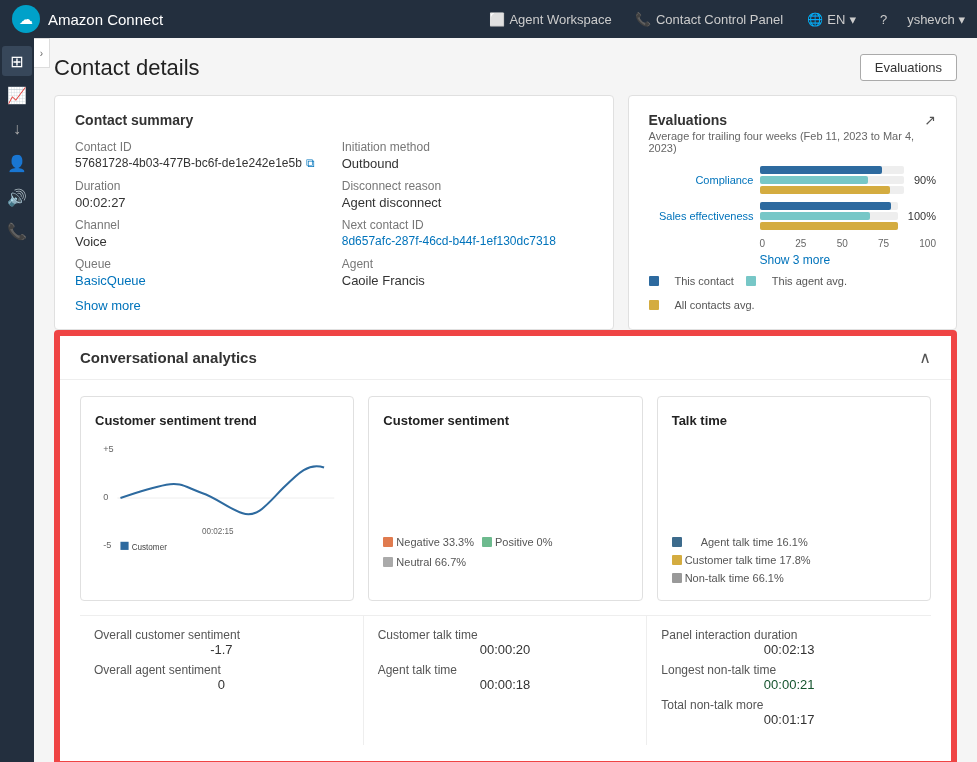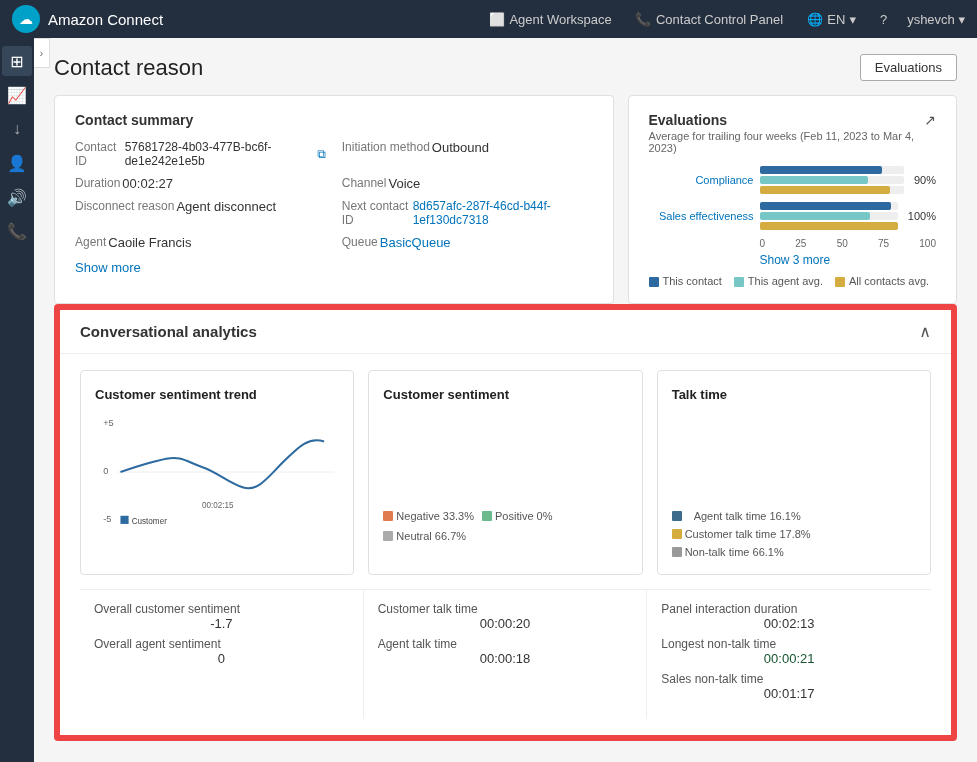--- a/index.html
+++ b/index.html
@@ -144,21 +144,21 @@
       margin-bottom: 12px;
     }
 
     .cs-grid {
       display: grid;
       grid-template-columns: 1fr 1fr;
       gap: 8px 16px;
     }
     .cs-row {
       display: flex;
-      flex-direction: row;
+      flex-direction: column;
       gap: 2px;
     }
     .cs-label { color: #777; font-size: 12px; }
     .cs-value { font-size: 13px; color: #333; font-weight: 500; }
     .cs-value.link { color: #0073bb; cursor: pointer; }
     .cs-contact-id {
       display: flex; align-items: center; gap: 4px;
     }
     .cs-contact-id .copy-icon { color: #0073bb; cursor: pointer; font-size: 12px; }
 
@@ -222,21 +222,21 @@
     .eval-show-more { color: #0073bb; font-size: 12px; cursor: pointer; margin-top: 4px; margin-left: 111px; }
 
     .eval-legend {
       display: flex;
       gap: 12px;
       margin-top: 8px;
       font-size: 11px;
       color: #555;
       flex-wrap: wrap;
     }
-    .eval-legend-item { display: flex; align-items: flex-end; gap: 4px; }
+    .eval-legend-item { display: flex; align-items: center; gap: 16px; }
     .legend-dot {
       width: 10px; height: 10px;
       border-radius: 1px;
       flex-shrink: 0;
     }
 
     
     .analytics-section {
       background: #fff;
       border: 6px solid #ef4444;
@@ -340,21 +340,21 @@
   <div class="sidebar-item">👤</div>
   <div class="sidebar-item">🔊</div>
   <div class="sidebar-item">📞</div>
 </aside>
 
 <div class="collapse-sidebar-btn">›</div>
 
 <main class="main-content">
 
   <div class="page-header">
-    <h1 class="page-title">Contact reason</h1>
+    <h1 class="page-title">Contact details</h1>
     <button class="evaluations-btn">Evaluations</button>
   </div>
 
   <div class="top-row">
 
     <div class="contact-summary-card">
       <div class="contact-summary-title">Contact summary</div>
       <div class="cs-grid">
         <div class="cs-row">
           <span class="cs-label">Contact ID</span>
@@ -365,38 +365,38 @@
         </div>
         <div class="cs-row">
           <span class="cs-label">Initiation method</span>
           <span class="cs-value">Outbound</span>
         </div>
         <div class="cs-row">
           <span class="cs-label">Duration</span>
           <span class="cs-value">00:02:27</span>
         </div>
         <div class="cs-row">
+          <span class="cs-label">Disconnect reason</span>
+          <span class="cs-value">Agent disconnect</span>
+        </div>
+        <div class="cs-row">
           <span class="cs-label">Channel</span>
           <span class="cs-value">Voice</span>
         </div>
         <div class="cs-row">
-          <span class="cs-label">Disconnect reason</span>
-          <span class="cs-value">Agent disconnect</span>
-        </div>
-        <div class="cs-row">
           <span class="cs-label">Next contact ID</span>
           <span class="cs-value link" style="font-size:12px;">8d657afc-287f-46cd-b44f-1ef130dc7318</span>
         </div>
         <div class="cs-row">
+          <span class="cs-label">Queue</span>
+          <span class="cs-value link">BasicQueue</span>
+        </div>
+        <div class="cs-row">
           <span class="cs-label">Agent</span>
           <span class="cs-value">Caoile Francis</span>
-        </div>
-        <div class="cs-row">
-          <span class="cs-label">Queue</span>
-          <span class="cs-value link">BasicQueue</span>
         </div>
       </div>
       <span class="show-more">Show more</span>
     </div>
 
     <div class="evaluations-card">
       <div class="eval-header">
         <div>
           <div class="eval-title">Evaluations</div>
           <div class="eval-subtitle">Average for trailing four weeks (Feb 11, 2023 to Mar 4, 2023)</div>
@@ -536,21 +536,21 @@
         <div class="chart-card">
           <div class="chart-title">Talk time</div>
           <div style="display:flex;justify-content:center;align-items:flex-end;height:90px;margin-bottom:8px;">
             <div style="width:56px;display:flex;flex-direction:column;">
               <div style="flex:66;background:#999;"></div>
               <div style="flex:18;background:#d4ac40;"></div>
               <div style="flex:16;background:#3d6b8c;"></div>
             </div>
           </div>
           <div style="display:flex;flex-wrap:wrap;gap:6px;font-size:11px;color:#555;">
-            <div style="display:flex;align-items:center;gap:12px;">
+            <div style="display:flex;align-items:center;gap:19px;">
               <div style="width:10px;height:10px;background:#3d6b8c;border-radius:1px;flex-shrink:0;"></div>
               <span>Agent talk time <span>16.1%</span></span>
             </div>
             <div style="display:flex;align-items:center;gap:3px;">
               <div style="width:10px;height:10px;background:#d4ac40;border-radius:1px;flex-shrink:0;"></div>
               <span>Customer talk time <span>17.8%</span></span>
             </div>
             <div style="display:flex;align-items:center;gap:3px;">
               <div style="width:10px;height:10px;background:#999;border-radius:1px;flex-shrink:0;"></div>
               <span>Non-talk time <span>66.1%</span></span>
@@ -583,21 +583,21 @@
         <div class="stats-cell">
           <div class="stat-item">
             <div class="stat-label">Panel interaction duration</div>
             <div class="stat-value">00:02:13</div>
           </div>
           <div class="stat-item">
             <div class="stat-label">Longest non-talk time</div>
             <div class="stat-value link">00:00:21</div>
           </div>
           <div class="stat-item">
-            <div class="stat-label">Sales non-talk time</div>
+            <div class="stat-label">Total non-talk more</div>
             <div class="stat-value">00:01:17</div>
           </div>
         </div>
       </div>
     </div>
   </div>
 
 </main>
 
 </body></html>

